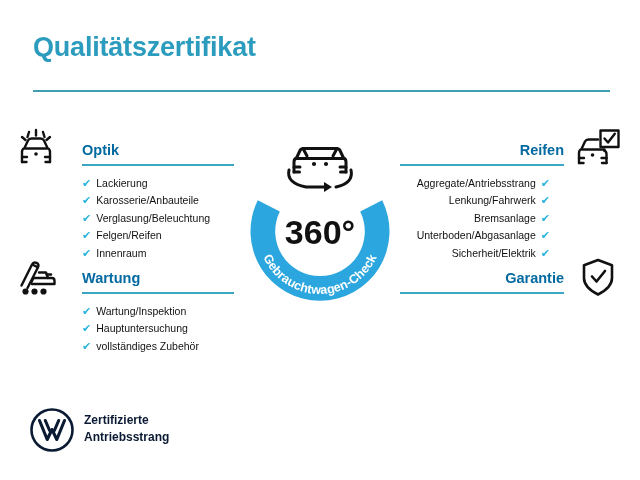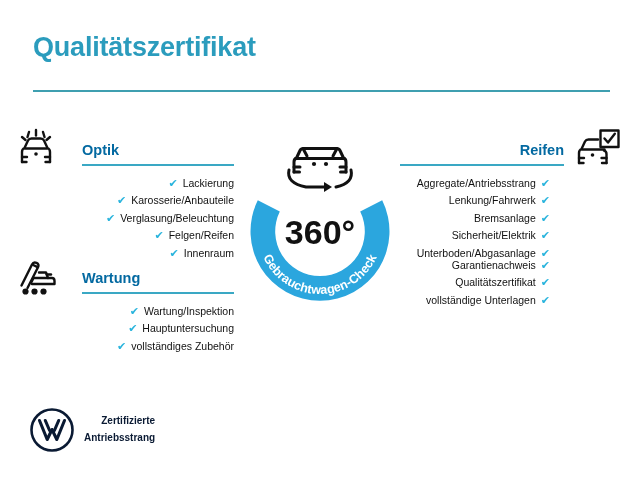--- a/index.html
+++ b/index.html
@@ -104,21 +104,21 @@
     color: #111111;
   }
   .checklist li {
     white-space: nowrap;
     display: block;
     padding: 0.5px 0;
   }
   .sec-optik .checklist,
   .sec-wartung .checklist {
     margin-left: 64px;
-    text-align: right;
+    text-align: left;
   }
   .sec-technik .checklist,
   .sec-garantie .checklist {
     margin-right: 72px;
     text-align: right;
   }
   .chk {
     color: #29b4dd;
     font-weight: bold;
     font-size: 11px;
@@ -151,26 +151,25 @@
     position: absolute;
     left: 0;
     top: 2px;
     width: 44px;
     height: 44px;
   }
   .vw-text {
     position: absolute;
     left: 54px;
     top: 6px;
-    font-size: 10px;
+    font-size: 12px;
     font-weight: bold;
     line-height: 17px;
     color: #0a1a33;
     white-space: nowrap;
-    text-align: right;
   }
 </style>
 </head>
 <body>
 
 <div id="page">
 
   <div class="title">Qualitätszertifikat</div>
   <div class="title-rule"></div>
 
@@ -254,31 +253,38 @@
           </g>
         </svg>
       </span>
       <span class="sec-title">Reifen</span>
       <span class="sec-rule"></span>
     </div>
     <ul class="checklist">
       <li><span>Aggregate/Antriebsstrang</span><span class="chk">✔</span></li>
       <li><span>Lenkung/Fahrwerk</span><span class="chk">✔</span></li>
       <li><span>Bremsanlage</span><span class="chk">✔</span></li>
+      <li><span>Unterboden/Abgasanlage</span><span class="chk">✔</span></li>
       <li><span>Sicherheit/Elektrik</span><span class="chk">✔</span></li>
-      <li><span>Unterboden/Abgasanlage</span><span class="chk">✔</span></li>
     </ul>
   </div>
 
   <div class="section sec-garantie">
-    <ul class="checklist">
-      <li><span>Garantienachweis</span><span class="chk">✔</span></li>
-      <li><span>Qualitätszertifikat</span><span class="chk">✔</span></li>
-      <li><span>vollständige Unterlagen</span><span class="chk">✔</span></li>
-    </ul>
+    <div class="sec-head">
+      <span class="sec-icon">
+        <svg width="48" height="42" viewBox="0 0 48 42">
+          <g fill="none" stroke="#111" stroke-width="2.6" stroke-linejoin="round" stroke-linecap="round">
+            <path d="M24 4 L38 9.2 L38 22 Q38 31.5 24 38.5 Q10 31.5 10 22 L10 9.2 Z"></path>
+            <path d="M18 20.5 L22.5 25.5 L31 15"></path>
+          </g>
+        </svg>
+      </span>
+      <span class="sec-title">Garantie</span>
+      <span class="sec-rule"></span>
+    </div>
   </div>
 
   <div class="badge">
     <svg width="184" height="196" viewBox="0 0 184 196">
       <defs>
         <path id="arcpath" d="M 30 116 A 62 62 0 0 0 154 116"></path>
       </defs>
 
       <g transform="translate(92,116)">
         <path d="M -62.2 -31.7

